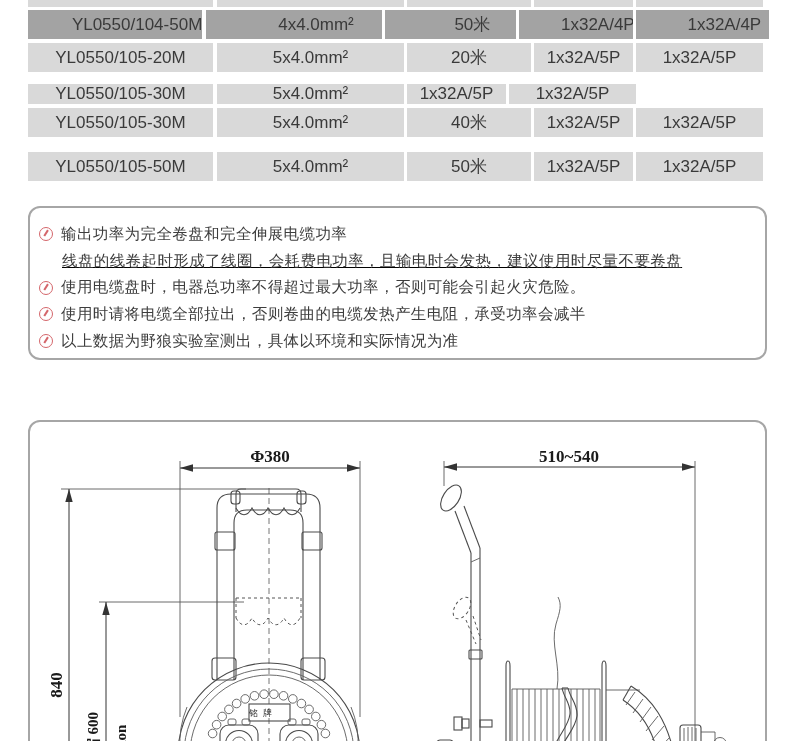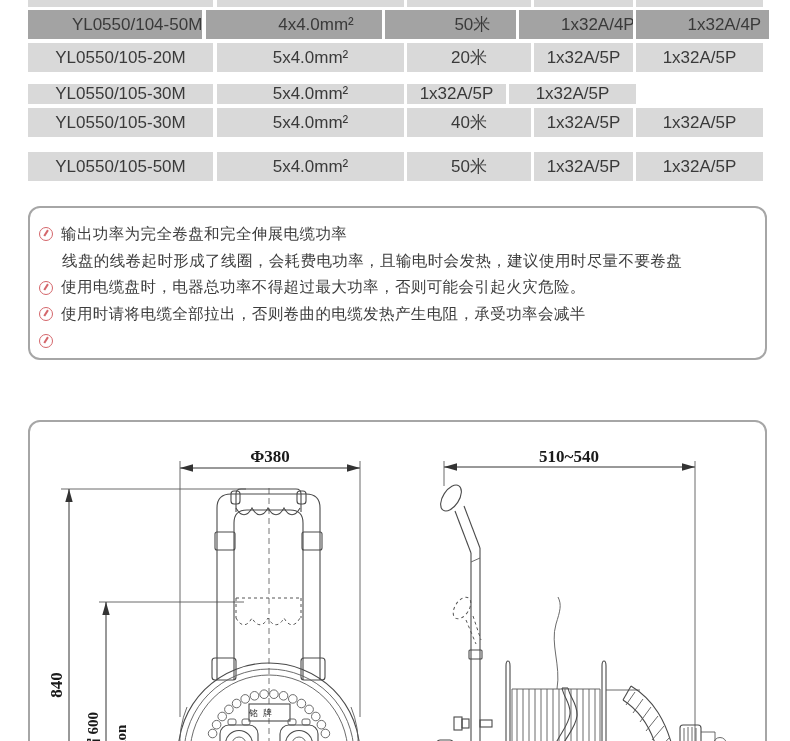--- a/index.html
+++ b/index.html
@@ -38,21 +38,21 @@
     font-size:15.5px;color:#3d3d3d;letter-spacing:0.4px;white-space:nowrap;
   }
   .bullet{
     width:12px;height:12px;border:1.5px solid #d4666b;border-radius:50%;
     margin-right:8px;position:relative;flex:none;box-sizing:content-box;
   }
   .bullet::after{
     content:"";position:absolute;left:6.5px;top:2px;width:1.5px;height:7px;
     background:#d4666b;transform:rotate(32deg);transform-origin:top center;
   }
-  .note-line.cont{padding-left:23px;}
+  .note-line.cont{padding-left:23px;text-decoration:underline;}
   
   .drawing{
     position:absolute;left:28px;top:420px;width:739px;height:345px;
     border:2px solid #a6a6a6;border-radius:12px;box-sizing:border-box;
     background:#fff;
   }
   .drawing svg{position:absolute;left:0;top:0;}
   .ln{fill:none;stroke:#4a4a4a;stroke-width:1.1;}
   .thin{fill:none;stroke:#5a5a5a;stroke-width:0.9;}
   .dim{fill:none;stroke:#333;stroke-width:1;}
@@ -121,20 +121,21 @@
   <div class="note-line">
     <span class="bullet"></span>
     <span class="txt">使用电缆盘时，电器总功率不得超过最大功率，否则可能会引起火灾危险。</span>
   </div>
   <div class="note-line">
     <span class="bullet"></span>
     <span class="txt">使用时请将电缆全部拉出，否则卷曲的电缆发热产生电阻，承受功率会减半</span>
   </div>
   <div class="note-line">
     <span class="bullet"></span>
+    <span class="txt">以上数据为野狼实验室测出，具体以环境和实际情况为准</span>
   </div>
 </div>
 
 <div class="drawing">
   <svg width="735" height="341" viewBox="0 0 735 341">
 
     <g>
 
       <line class="dash" x1="239" y1="66" x2="239" y2="341"></line>
 

